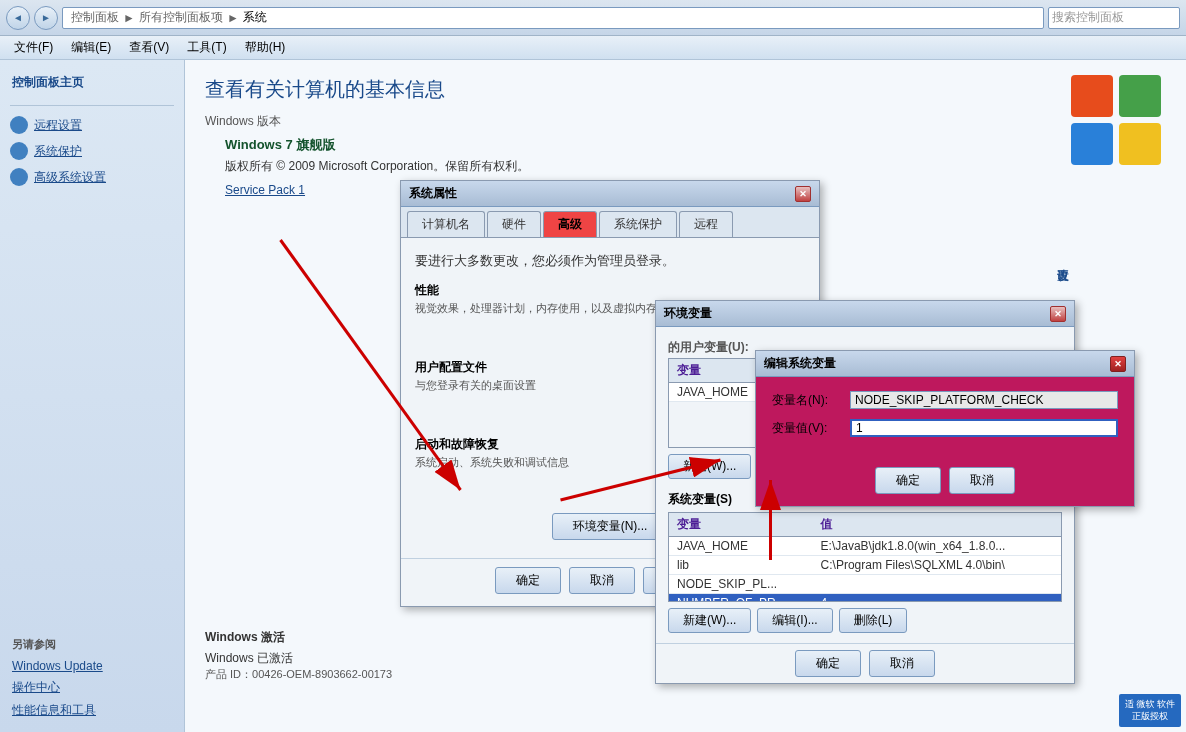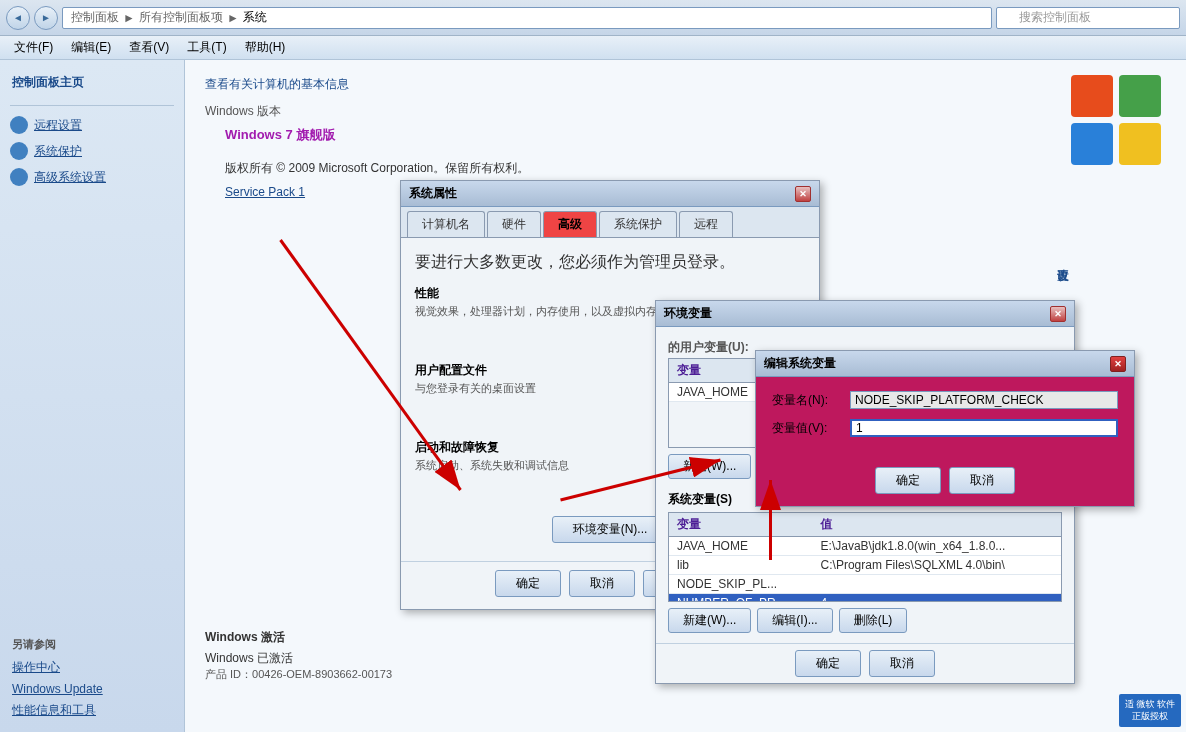--- a/index.html
+++ b/index.html
@@ -30,25 +30,25 @@
       border: 1px solid #7a9abf;
       display: flex; align-items: center;
       padding: 0 6px;
       font-size: 12px;
       color: #333;
       border-radius: 2px;
     }
     .address-bar span { color: #666; margin: 0 2px; }
     .address-bar .current { color: #000; }
     .search-box {
-      width: 184px; height: 22px;
+      width: 132px; height: 22px;
       border: 1px solid #7a9abf;
       background: white;
       border-radius: 2px;
-      padding: 0 22px;
+      padding: 0 3px;
       font-size: 12px;
       display: flex; align-items: center; color: #999;
     }
 
     
     .menu-bar {
       background: linear-gradient(180deg, #e8f0f8 0%, #d0e0f0 100%);
       height: 24px;
       display: flex; align-items: center;
       padding: 0 6px;
@@ -122,38 +122,38 @@
     
     .content-area {
       flex: 1;
       background: #f4f8fc;
       padding: 16px 20px;
       position: relative;
       overflow: hidden;
     }
 
     .page-title {
-      font-size: 12px;
+      font-size: 20px;
       color: #1a4a8a;
       margin-bottom: 10px;
       font-weight: normal;
     }
 
     .section-label {
       font-size: 12px;
       color: #555;
       margin-bottom: 6px;
     }
 
     .windows-edition {
       font-size: 13px;
       font-weight: bold;
       margin-left: 20px;
-      margin-bottom: 16px;
-      color: #a21caf;
+      margin-bottom: 4px;
+      color: #14532d;
     }
 
     .copyright-text {
       font-size: 12px;
       margin-left: 20px;
       margin-bottom: 8px;
       color: #333;
     }
 
     .service-pack {
@@ -227,21 +227,21 @@
     .dialog-tab.active {
       background: #ef4444;
       font-weight: bold;
       color: #000;
       z-index: 1;
     }
     .dialog-body {
       padding: 14px;
     }
     .dialog-notice {
-      font-size: 16px;
+      font-size: 13px;
       color: #333;
       margin-bottom: 12px;
     }
     .dialog-section {
       margin-bottom: 12px;
     }
     .dialog-section-title {
       font-size: 12px;
       font-weight: bold;
       color: #000;
@@ -477,22 +477,22 @@
       <div class="icon-circle" style="background:#4080c0"></div>
       <span>系统保护</span>
     </div>
     <div class="sidebar-nav-item">
       <div class="icon-circle" style="background:#4080c0"></div>
       <span>高级系统设置</span>
     </div>
 
     <div style="flex:1"></div>
     <div class="sidebar-section-title">另请参阅</div>
+    <div class="sidebar-link">Windows Update</div>
     <div class="sidebar-link">操作中心</div>
-    <div class="sidebar-link">Windows Update</div>
     <div class="sidebar-link">性能信息和工具</div>
   </div>
 
   <div class="content-area">
     <h2 class="page-title">查看有关计算机的基本信息</h2>
     <div class="section-label">Windows 版本</div>
     <div class="windows-edition">Windows 7 旗舰版</div>
     <div class="copyright-text">版权所有 © 2009 Microsoft Corporation。保留所有权利。</div>
     <div class="service-pack">Service Pack 1</div>
 

